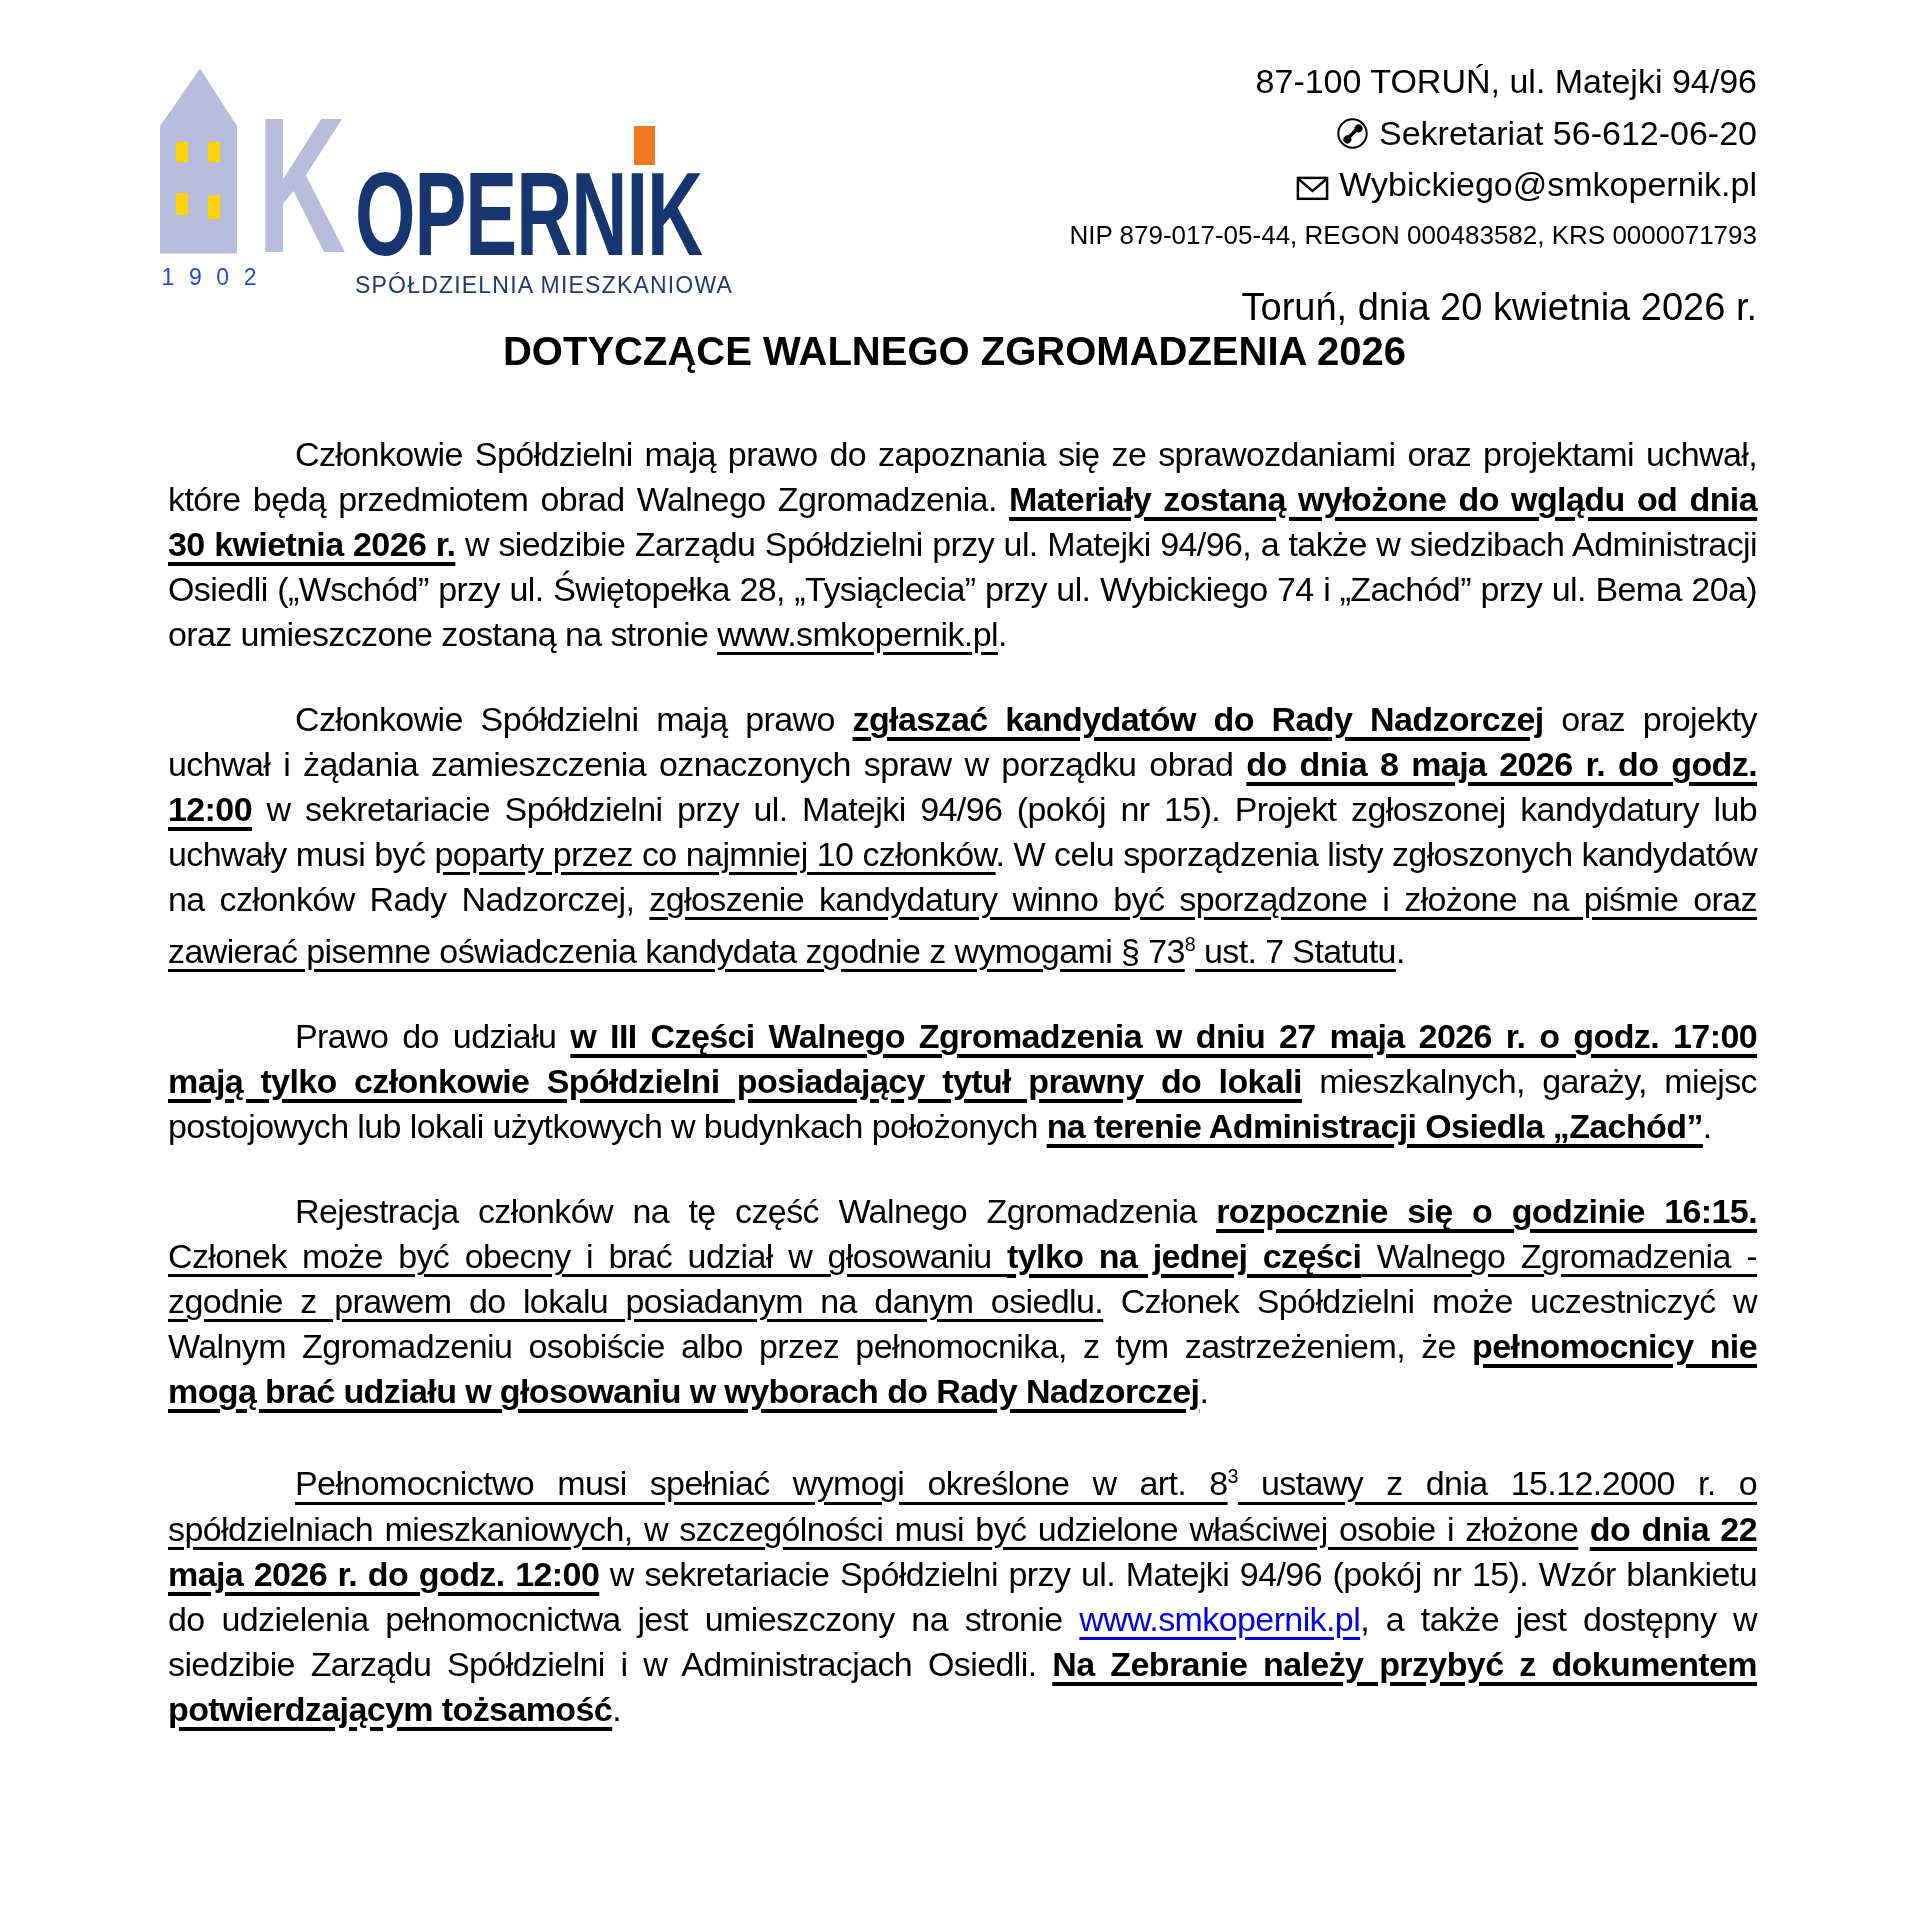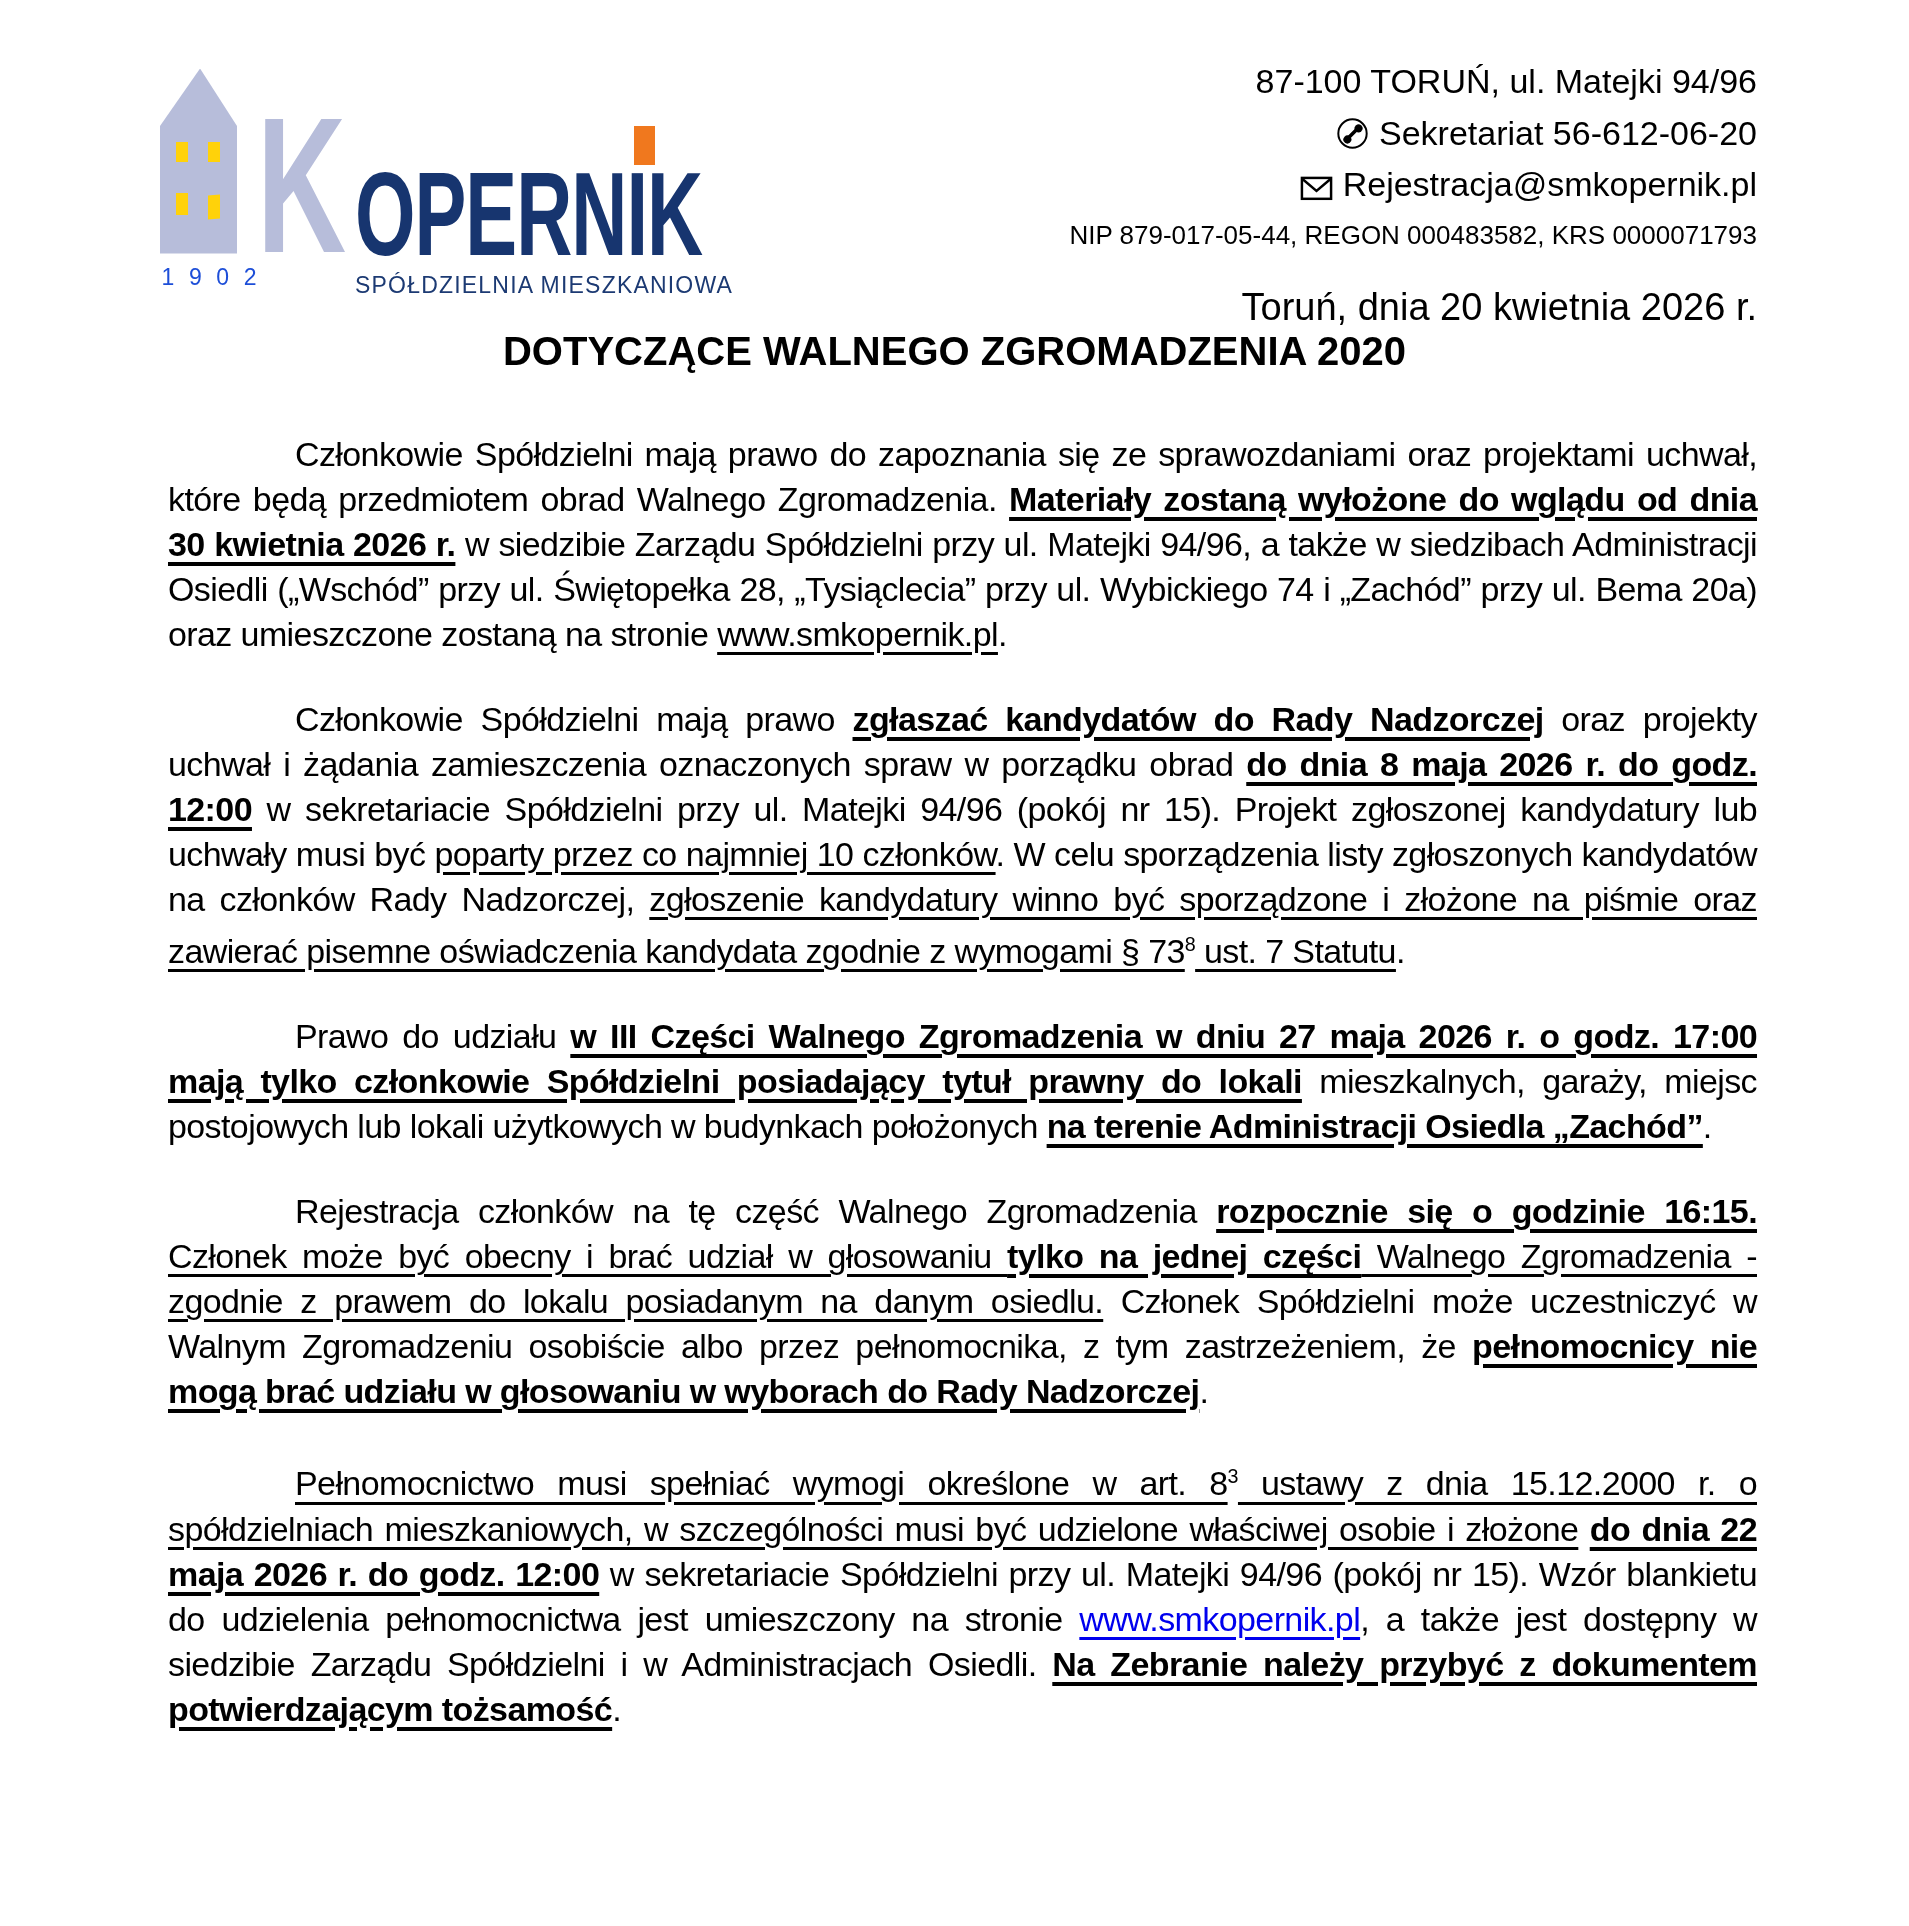--- a/index.html
+++ b/index.html
@@ -73,29 +73,29 @@
         </g>
       </svg>
     </span><span>Sekretariat 56-612-06-20</span>
   </div>
   <div class="row">
     <span class="cicon">
       <svg viewBox="0 0 120 95" width="33" height="27">
         <rect x="7" y="9" width="106" height="76" fill="none" stroke="#000" stroke-width="9"></rect>
         <path d="M10 14 L60 56 L110 14" fill="none" stroke="#000" stroke-width="9"></path>
       </svg>
-    </span><span>Rejestracja@smkopernik.pl</span>
+    </span><span>Wybickiego@smkopernik.pl</span>
   </div>
   <div class="row registry">NIP 879-017-05-44, REGON 000483582, KRS 0000071793</div>
 </div>
 
 <div class="content">
   <div class="dateline">Toruń, dnia 20 kwietnia 2026 r.</div>
 
-  <h2 class="doc-subtitle">DOTYCZĄCE WALNEGO ZGROMADZENIA 2020</h2>
+  <h2 class="doc-subtitle">DOTYCZĄCE WALNEGO ZGROMADZENIA 2026</h2>
 
   <div class="body-text" id="paragraphs">
       <p class="para"><span class="run">Członkowie Spółdzielni mają prawo do zapoznania się ze sprawozdaniami oraz projektami uchwał, które będą przedmiotem obrad Walnego Zgromadzenia. </span><span class="run b u">Materiały zostaną wyłożone do wglądu od dnia 30 kwietnia 2026 r.</span><span class="run"> w siedzibie Zarządu Spółdzielni przy ul. Matejki 94/96, a także w siedzibach Administracji Osiedli („Wschód” przy ul. Świętopełka 28, „Tysiąclecia” przy ul. Wybickiego 74 i „Zachód” przy ul. Bema 20a) oraz umieszczone zostaną na stronie </span><span class="run u">www.smkopernik.pl</span><span class="run">.</span></p>
       <p class="para"><span class="run">Członkowie Spółdzielni mają prawo </span><span class="run b u">zgłaszać kandydatów do Rady Nadzorczej</span><span class="run"> oraz projekty uchwał i żądania zamieszczenia oznaczonych spraw w porządku obrad </span><span class="run b u">do dnia 8 maja 2026 r. do godz. 12:00</span><span class="run"> w sekretariacie Spółdzielni przy ul. Matejki 94/96 (pokój nr 15). Projekt zgłoszonej kandydatury lub uchwały musi być </span><span class="run u">poparty przez co najmniej 10 członków</span><span class="run">. W celu sporządzenia listy zgłoszonych kandydatów na członków Rady Nadzorczej, </span><span class="run u">zgłoszenie kandydatury winno być sporządzone i złożone na piśmie oraz zawierać pisemne oświadczenia kandydata zgodnie z wymogami § 73</span><span class="run u sup">8</span><span class="run u"> ust. 7 Statutu</span><span class="run">.</span></p>
       <p class="para"><span class="run">Prawo do udziału </span><span class="run b u">w III Części Walnego Zgromadzenia w dniu 27 maja 2026 r. o godz. 17:00 mają tylko członkowie Spółdzielni posiadający tytuł prawny do lokali</span><span class="run"> mieszkalnych, garaży, miejsc postojowych lub lokali użytkowych w budynkach położonych </span><span class="run b u">na terenie Administracji Osiedla „Zachód”</span><span class="run">.</span></p>
       <p class="para"><span class="run">Rejestracja członków na tę część Walnego Zgromadzenia </span><span class="run b u">rozpocznie się o godzinie 16:15.</span><span class="run"> </span><span class="run u">Członek może być obecny i brać udział w głosowaniu </span><span class="run b u">tylko na jednej części</span><span class="run u"> Walnego Zgromadzenia - zgodnie z prawem do lokalu posiadanym na danym osiedlu.</span><span class="run"> Członek Spółdzielni może uczestniczyć w Walnym Zgromadzeniu osobiście albo przez pełnomocnika, z tym zastrzeżeniem, że </span><span class="run b u">pełnomocnicy nie mogą brać udziału w głosowaniu w wyborach do Rady Nadzorczej</span><span class="run">.</span></p>
       <p class="para"><span class="run u">Pełnomocnictwo musi spełniać wymogi określone w art. 8</span><span class="run u sup">3</span><span class="run u"> ustawy z dnia 15.12.2000 r. o spółdzielniach mieszkaniowych, w szczególności musi być udzielone właściwej osobie i złożone</span><span class="run"> </span><span class="run b u">do dnia 22 maja 2026 r. do godz. 12:00</span><span class="run"> w sekretariacie Spółdzielni przy ul. Matejki 94/96 (pokój nr 15). Wzór blankietu do udzielenia pełnomocnictwa jest umieszczony na stronie </span><a href="#" class="run u link">www.smkopernik.pl</a><span class="run">, a także jest dostępny w siedzibie Zarządu Spółdzielni i w Administracjach Osiedli. </span><span class="run b u">Na Zebranie należy przybyć z dokumentem potwierdzającym tożsamość</span><span class="run">.</span></p>
     </div>
 
 </div>

